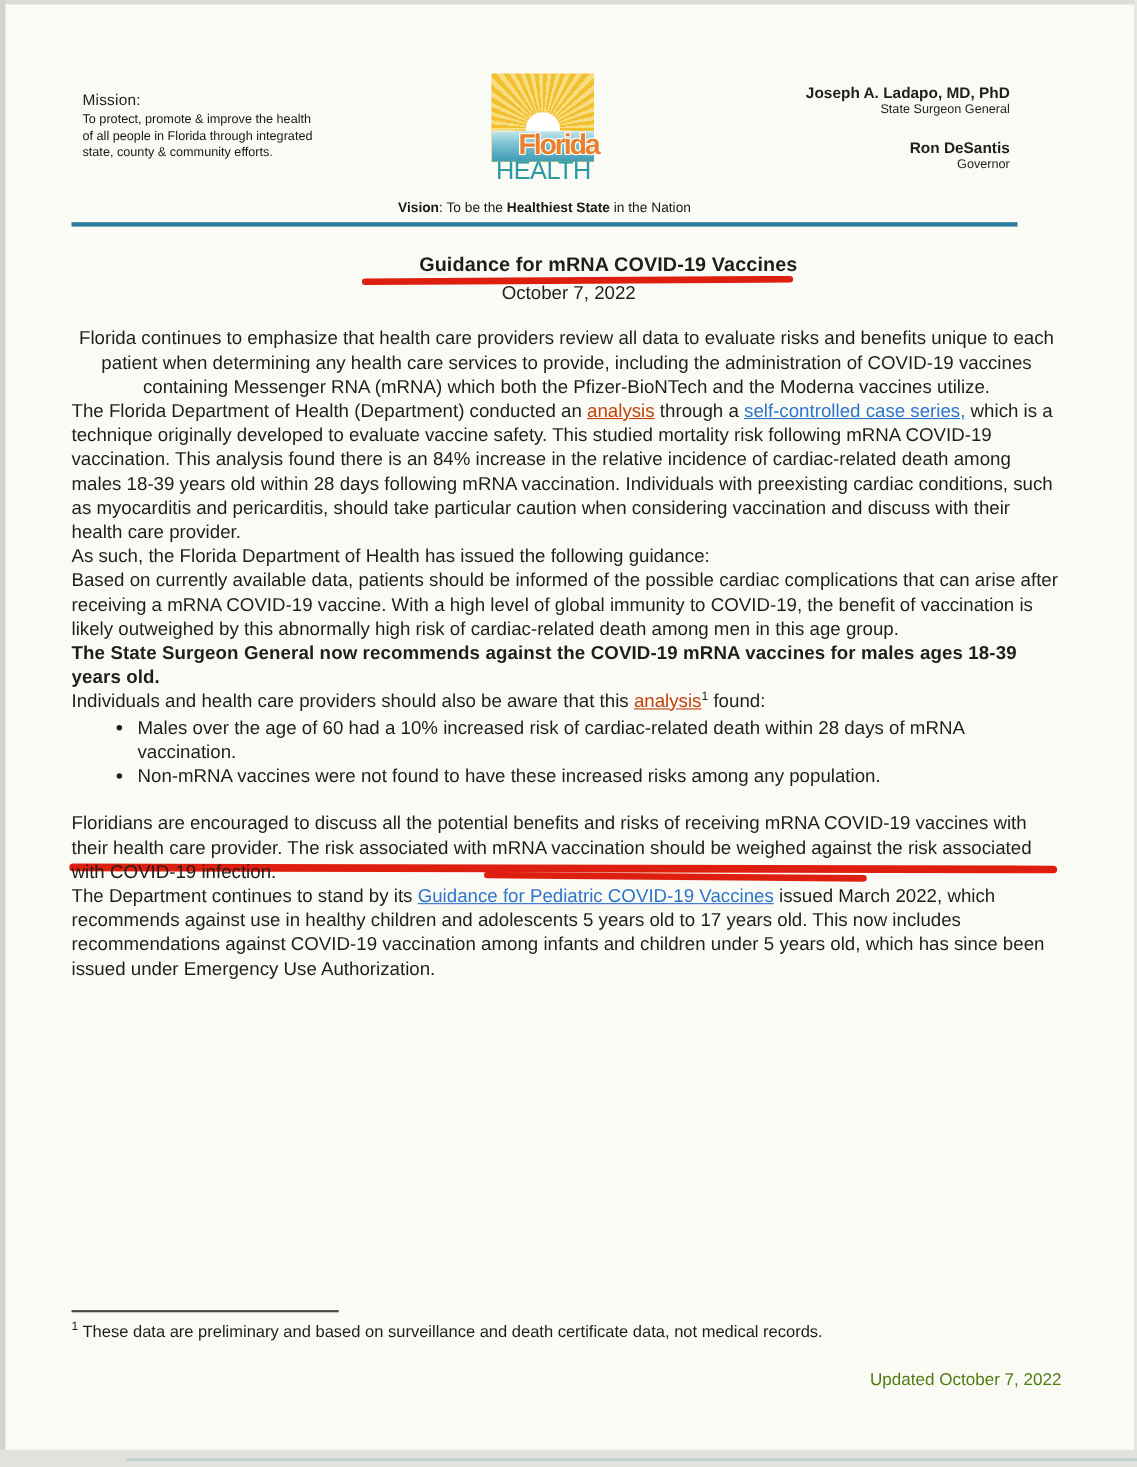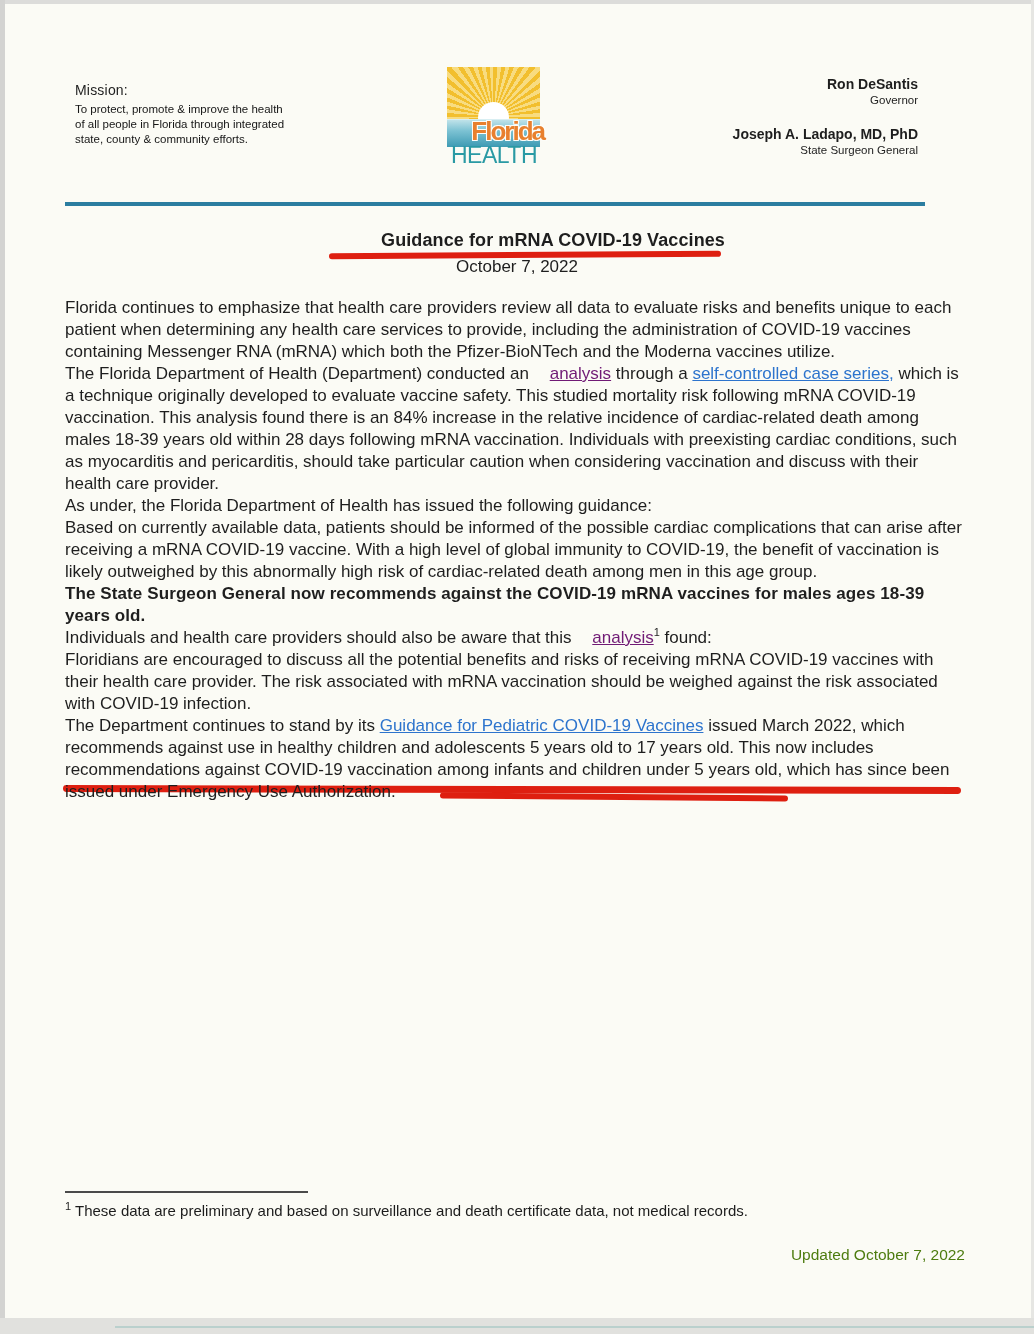--- a/index.html
+++ b/index.html
@@ -53,31 +53,31 @@
   .doc-title{position:absolute;left:0;top:230px;width:1034px;text-align:center;font-size:18px;font-weight:bold;letter-spacing:.1px;padding-left:36px;}
   .doc-date{position:absolute;left:0;top:257px;width:1034px;text-align:center;font-size:17px;}
   .red-line{position:absolute;background:#de1f10;border-radius:4px;}
   .rl-title{left:329px;top:252px;width:392px;height:6px;transform:rotate(-.35deg);}
   .rl-stmt1{left:63px;top:786px;width:898px;height:7px;transform:rotate(.12deg);}
   .rl-stmt2{left:440px;top:794px;width:348px;height:6px;transform:rotate(.5deg);border-radius:3px;}
 
   
   .body-text{position:absolute;left:65px;top:297px;width:900px;font-size:17px;line-height:22px;}
   .body-text p{margin:0;}
-  .p1{margin-bottom:28px;}
+  .p1{margin-bottom:28px;text-align:center;}
   .p2{margin-bottom:33px;}
   .p3{margin-bottom:28px;}
   .p4{margin-bottom:27px;}
   .p5{margin-bottom:28px;font-weight:bold;letter-spacing:.1px;}
   .p6{margin-bottom:0;}
   .bullets{margin:2px 0 21px 0;padding-left:58px;}
   .bullets li{margin:0;padding-left:2px;}
   .p7{margin-bottom:28px;}
   .lnk{color:#2d74cd;text-decoration:underline;cursor:pointer;}
-  .lnk.visited{color:#701a75;margin-left:16px;}
+  .lnk.visited{color:#c2410c;}
   sup{font-size:11px;line-height:0;color:#1e1e1e;}
 
   
   .footnote-rule{position:absolute;left:65px;top:1191px;width:243px;height:2px;background:#4a4a4a;}
   .footnote{position:absolute;left:65px;top:1201px;width:860px;font-size:15px;line-height:20px;color:#1c1c1c;}
   .updated{position:absolute;right:69px;top:1246px;font-size:15.5px;color:#4d7c0f;}
 </style>
 </head>
 <body>
 
@@ -100,45 +100,50 @@
     <div class="logo-square">
       <div class="logo-sun"></div>
       <div class="logo-water"></div>
     </div>
     <div class="logo-florida">Florida</div>
     <div class="logo-health">HEALTH</div>
   </div>
 
   <div class="officials">
     <div class="official">
+      <div class="official-name">Joseph A. Ladapo, MD, PhD</div>
+      <div class="official-title">State Surgeon General</div>
+    </div>
+    <div class="official">
       <div class="official-name">Ron DeSantis</div>
       <div class="official-title">Governor</div>
     </div>
-    <div class="official">
-      <div class="official-name">Joseph A. Ladapo, MD, PhD</div>
-      <div class="official-title">State Surgeon General</div>
-    </div>
   </div>
 
+  <div class="vision"><strong>Vision</strong><span>: To be the </span><strong>Healthiest State</strong><span> in the Nation</span></div>
   <div class="header-rule"></div>
 
   <div class="doc-title">Guidance for mRNA COVID-19 Vaccines</div>
   <div class="red-line rl-title"></div>
   <div class="doc-date">October 7, 2022</div>
 
   <div class="red-line rl-stmt1"></div>
   <div class="red-line rl-stmt2"></div>
 
   <div class="body-text">
     <p class="p1"><span>Florida continues to emphasize that health care providers review all data to evaluate risks and benefits unique to each patient when determining any health care services to provide, including the administration of COVID-19 vaccines containing Messenger RNA (mRNA) which both the Pfizer-BioNTech and the Moderna vaccines utilize.</span></p>
     <p class="p2"><span>The Florida Department of Health (Department) conducted an </span><a class="lnk visited" href="#">analysis</a><span> through a </span><a class="lnk" href="#">self-controlled case series,</a><span> which is a technique originally developed to evaluate vaccine safety. This studied mortality risk following mRNA COVID-19 vaccination. This analysis found there is an 84% increase in the relative incidence of cardiac-related death among males 18-39 years old within 28 days following mRNA vaccination. Individuals with preexisting cardiac conditions, such as myocarditis and pericarditis, should take particular caution when considering vaccination and discuss with their health care provider.</span></p>
-    <p class="p3"><span>As under, the Florida Department of Health has issued the following guidance:</span></p>
+    <p class="p3"><span>As such, the Florida Department of Health has issued the following guidance:</span></p>
     <p class="p4"><span>Based on currently available data, patients should be informed of the possible cardiac complications that can arise after receiving a mRNA COVID-19 vaccine. With a high level of global immunity to COVID-19, the benefit of vaccination is likely outweighed by this abnormally high risk of cardiac-related death among men in this age group.</span></p>
     <p class="p5"><span>The State Surgeon General now recommends against the COVID-19 mRNA vaccines for males ages 18-39 years old.</span></p>
     <p class="p6"><span>Individuals and health care providers should also be aware that this </span><a class="lnk visited" href="#">analysis</a><sup>1</sup><span> found:</span></p>
+    <ul class="bullets">
+        <li>Males over the age of 60 had a 10% increased risk of cardiac-related death within 28 days of mRNA vaccination.</li>
+        <li>Non-mRNA vaccines were not found to have these increased risks among any population.</li>
+      </ul>
     <p class="p7"><span>Floridians are encouraged to discuss all the potential benefits and risks of receiving mRNA COVID-19 vaccines with their health care provider. The risk associated with mRNA vaccination should be weighed against the risk associated with COVID-19 infection.</span></p>
     <p class="p8"><span>The Department continues to stand by its </span><a class="lnk" href="#">Guidance for Pediatric COVID-19 Vaccines</a><span> issued March 2022, which recommends against use in healthy children and adolescents 5 years old to 17 years old. This now includes recommendations against COVID-19 vaccination among infants and children under 5 years old, which has since been issued under Emergency Use Authorization.</span></p>
   </div>
 
   <div class="footnote-rule"></div>
   <div class="footnote"><sup>1</sup><span> These data are preliminary and based on surveillance and death certificate data, not medical records.</span></div>
   <div class="updated">Updated October 7, 2022</div>
 
 </div>
 

